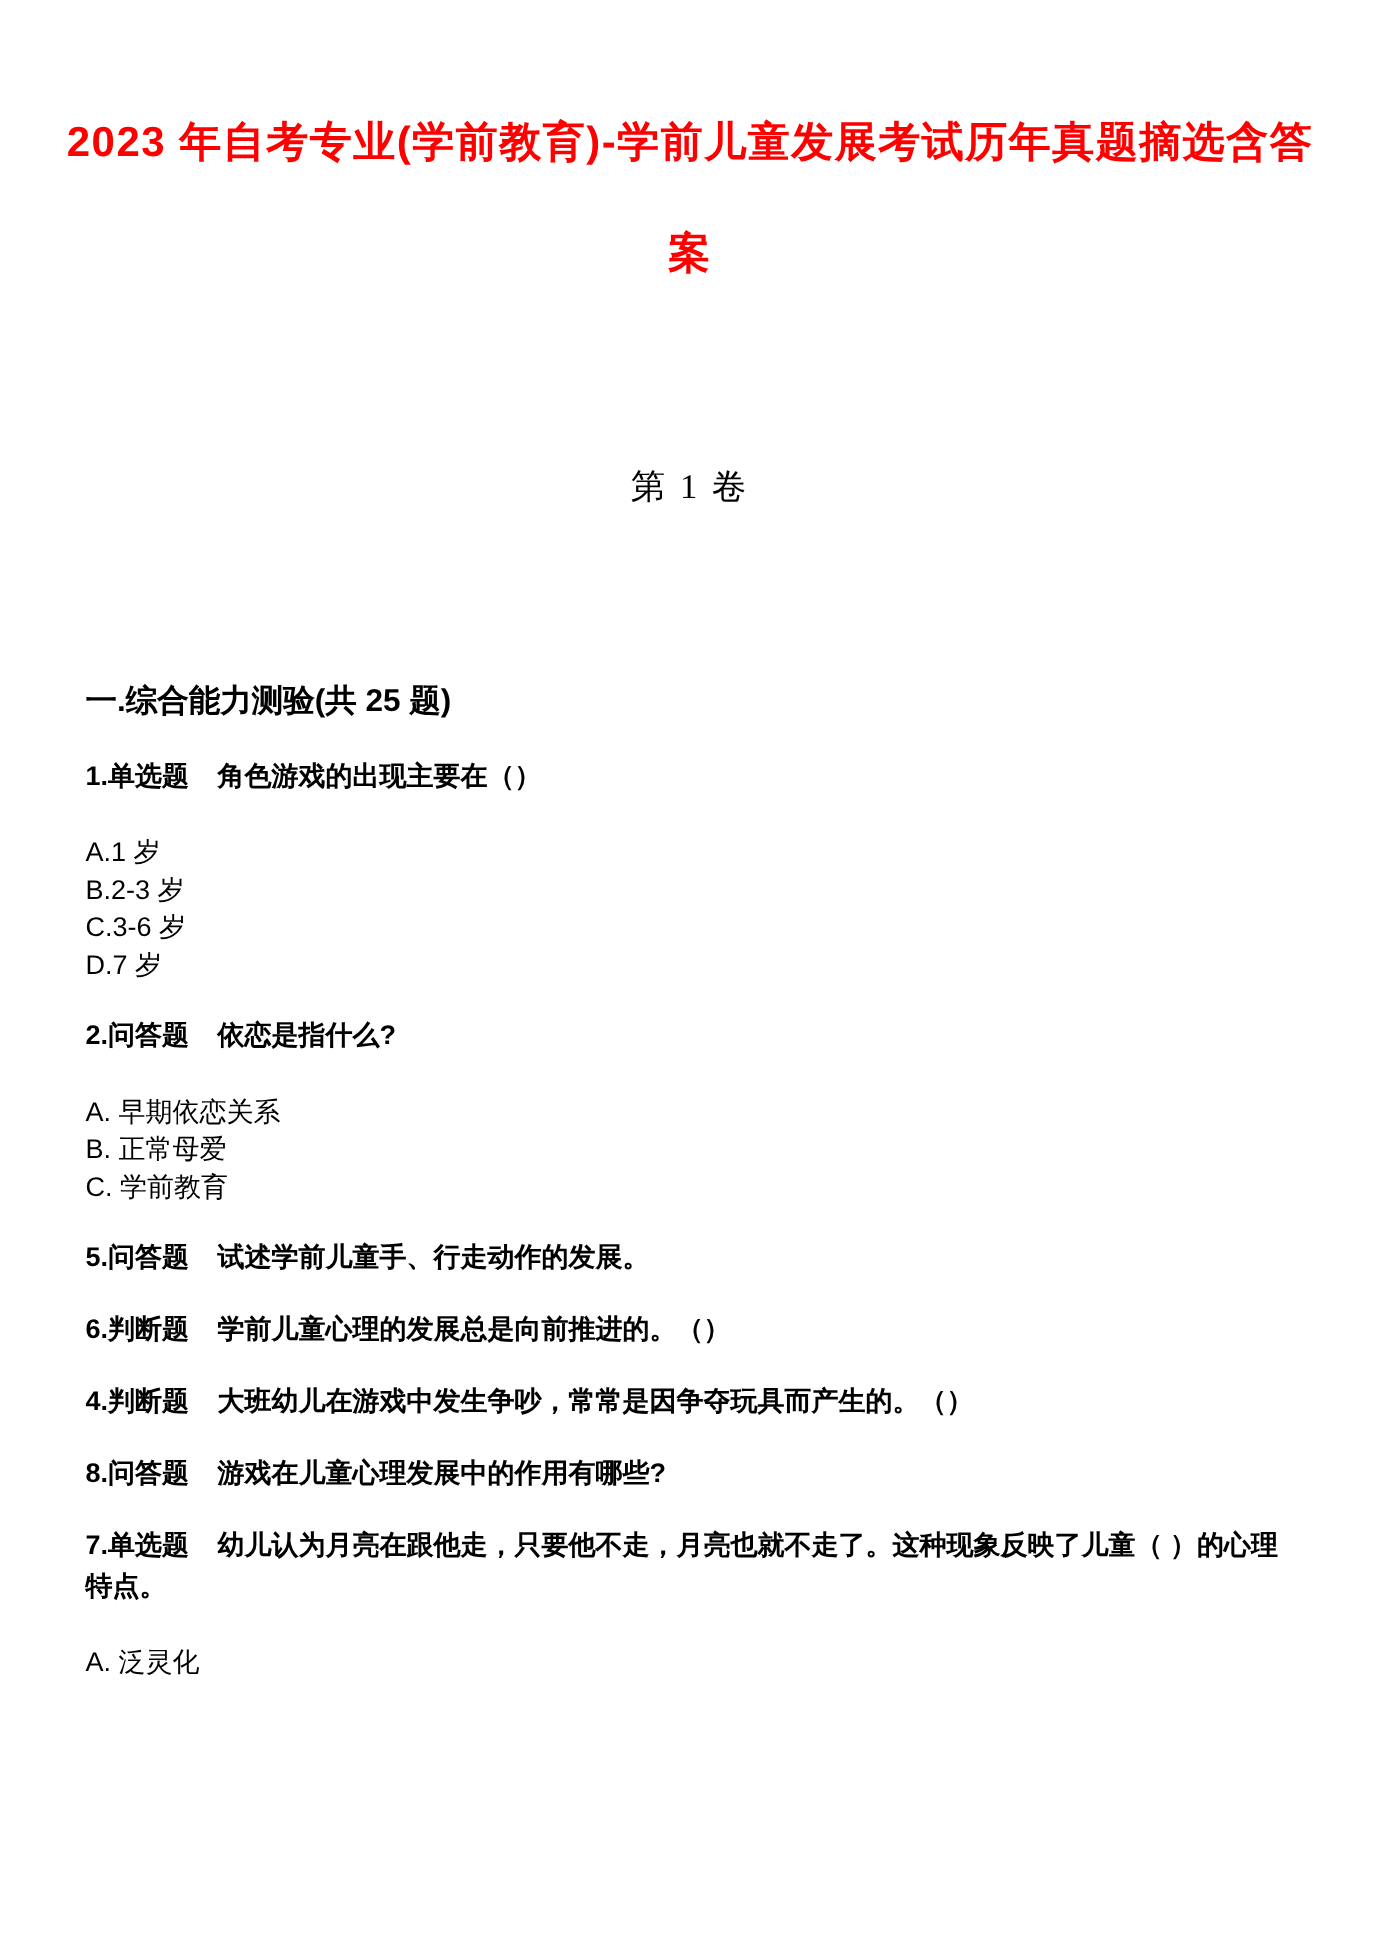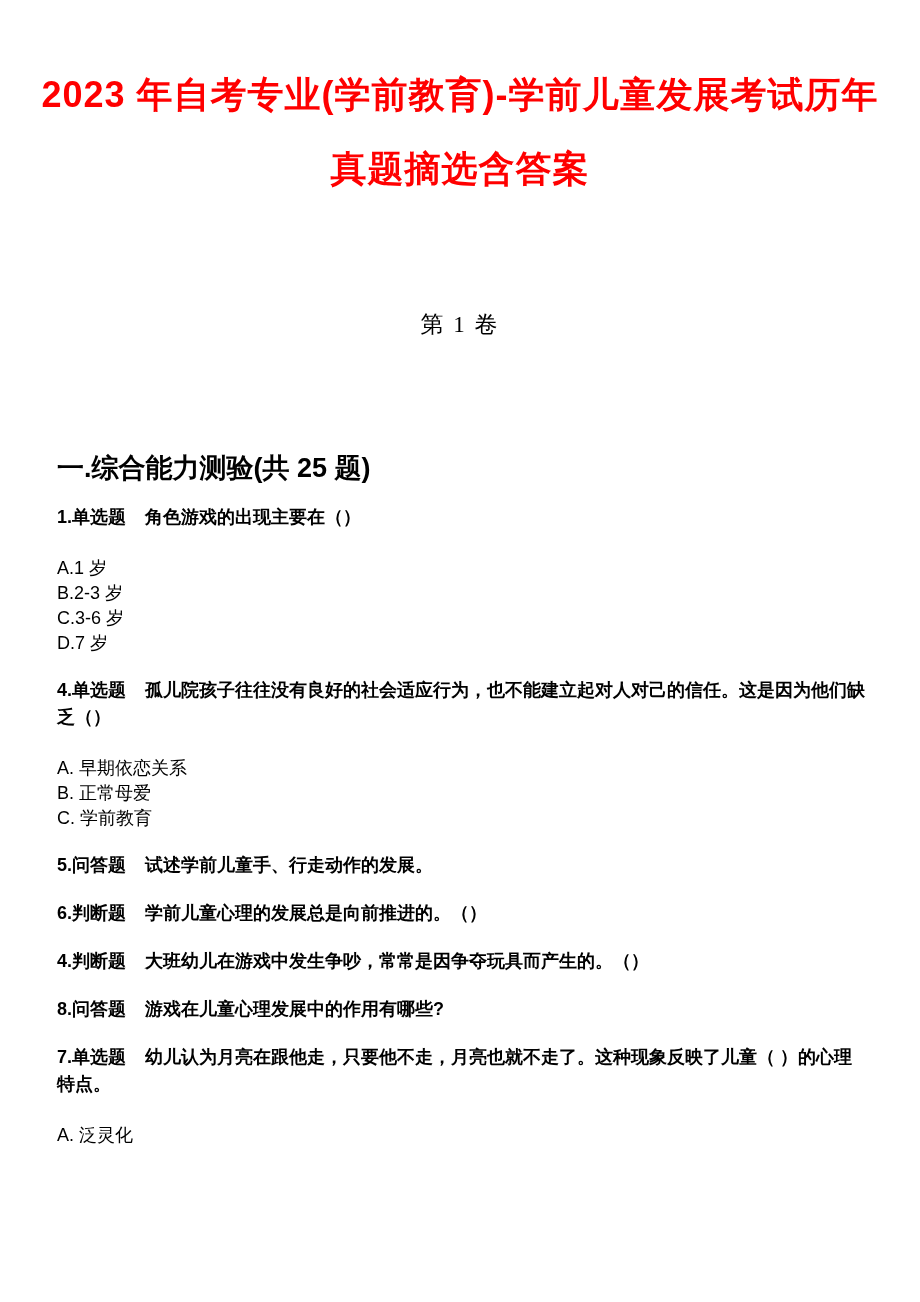--- a/index.html
+++ b/index.html
@@ -12,40 +12,40 @@
     height: 1302px;
     overflow: hidden;
     color: #000000;
     font-family: "Liberation Sans", "DejaVu Sans", sans-serif;
   }
   .doc-title {
     margin: 0;
     padding: 58px 40px 0 40px;
     text-align: center;
     color: #ff0000;
-    font-size: 36px;
+    font-size: 28px;
     font-weight: bold;
     line-height: 74px;
     letter-spacing: 1px;
   }
   .volume-label {
     margin-top: 104px;
     text-align: center;
     font-size: 23px;
     line-height: 30px;
     font-family: "Liberation Serif", "DejaVu Serif", serif;
     letter-spacing: 2px;
   }
   .content {
     margin: 0 51px 0 57px;
     width: 812px;
   }
   .section-heading {
     margin: 113px 0 8px 0;
-    font-size: 27px;
+    font-size: 21px;
     font-weight: bold;
     line-height: 30px;
   }
   .q {
     margin: 21px 0 0 0;
     font-size: 18px;
     line-height: 27px;
     word-break: break-all;
     font-weight: bold;
   }
@@ -73,23 +73,23 @@
   <h2 class="section-heading">一.综合能力测验(共 25 题)</h2>
 
   <p class="q"><span class="q-label">1.单选题</span><span class="q-text">角色游戏的出现主要在（）</span></p>
   <div class="opts">
     <div class="opt">A.1 岁</div>
     <div class="opt">B.2-3 岁</div>
     <div class="opt">C.3-6 岁</div>
     <div class="opt">D.7 岁</div>
   </div>
 
+  <p class="q"><span class="q-label">2.问答题</span><span class="q-text">依恋是指什么?</span></p>
 
 
-  <p class="q"><span class="q-label">4.单选题</span><span class="q-text">孤儿院孩子往往没有良好的社会适应行为，也不能建立起对人对己的信任。这是因为他们缺乏（）</span></p>
   <div class="opts">
     <div class="opt">A. 早期依恋关系</div>
     <div class="opt">B. 正常母爱</div>
     <div class="opt">C. 学前教育</div>
   </div>
 
   <p class="q"><span class="q-label">5.问答题</span><span class="q-text">试述学前儿童手、行走动作的发展。</span></p>
 
   <p class="q"><span class="q-label">6.判断题</span><span class="q-text">学前儿童心理的发展总是向前推进的。（）</span></p>
 

